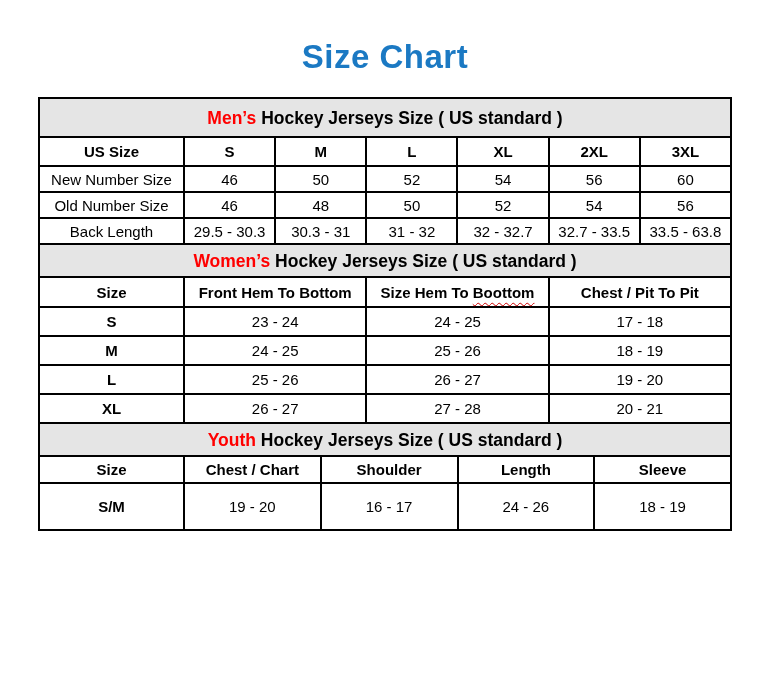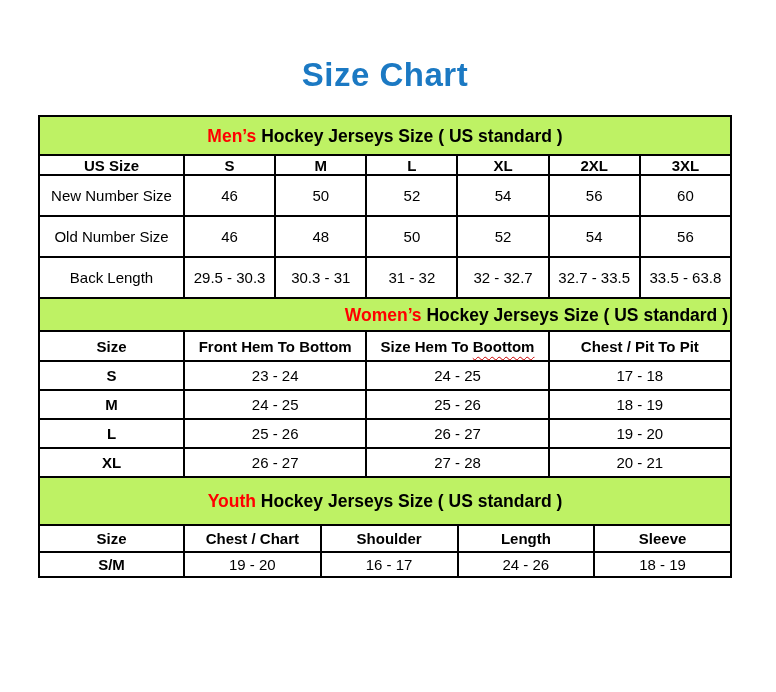--- a/index.html
+++ b/index.html
@@ -6,21 +6,21 @@
   html, body {
     margin: 0;
     padding: 0;
     background: #ffffff;
     width: 776px;
     height: 692px;
     font-family: "Liberation Sans", sans-serif;
     color: #000000;
   }
   .page { width: 776px; height: 692px; overflow: hidden; }
-  .wrap { width: 694px; margin-left: 38px; padding-top: 54px; }
+  .wrap { width: 694px; margin-left: 38px; padding-top: 36px; }
   .title {
     margin: 0 0 20px 0;
     text-align: center;
     font-size: 33px;
     font-weight: bold;
     color: #1b79c3;
     letter-spacing: 0.5px;
     line-height: 1.25;
   }
   table {
@@ -31,39 +31,39 @@
   table.stack { margin-top: -2px; }
   th, td {
     border: 2px solid #000000;
     padding: 0 2px;
     text-align: center;
     vertical-align: middle;
     font-size: 15px;
     line-height: 1.15;
   }
   tr.band td {
-    background: #bef264;
+    background: #e5e5e5;
     font-weight: bold;
     font-size: 17.5px;
   }
   .band-hl { color: #ff0000; }
   tr.head th { font-weight: bold; }
   td.rowhead { font-weight: bold; }
   td.rowlabel { font-weight: normal; }
 
   
   .mens tr.band td   { height: 39px; }
-  .mens tr.head th   { height: 20px; }
-  .mens tr.r td      { height: 41px; }
-  .womens tr.band td { height: 33px; text-align: right; }
+  .mens tr.head th   { height: 29px; }
+  .mens tr.r td      { height: 26px; }
+  .womens tr.band td { height: 33px; }
   .womens tr.head th { height: 30px; }
   .womens tr.r td    { height: 29px; }
-  .youth tr.band td  { height: 48px; }
+  .youth tr.band td  { height: 33px; }
   .youth tr.head th  { height: 27px; }
-  .youth tr.r td     { height: 25px; }
+  .youth tr.r td     { height: 47px; }
 
   col.c-label { width: 145px; }
 
   .wavy {
     text-decoration-line: underline;
     text-decoration-style: wavy;
     text-decoration-color: #cc0000;
     text-decoration-thickness: 1px;
     text-underline-offset: 4px;
     text-align: right;

